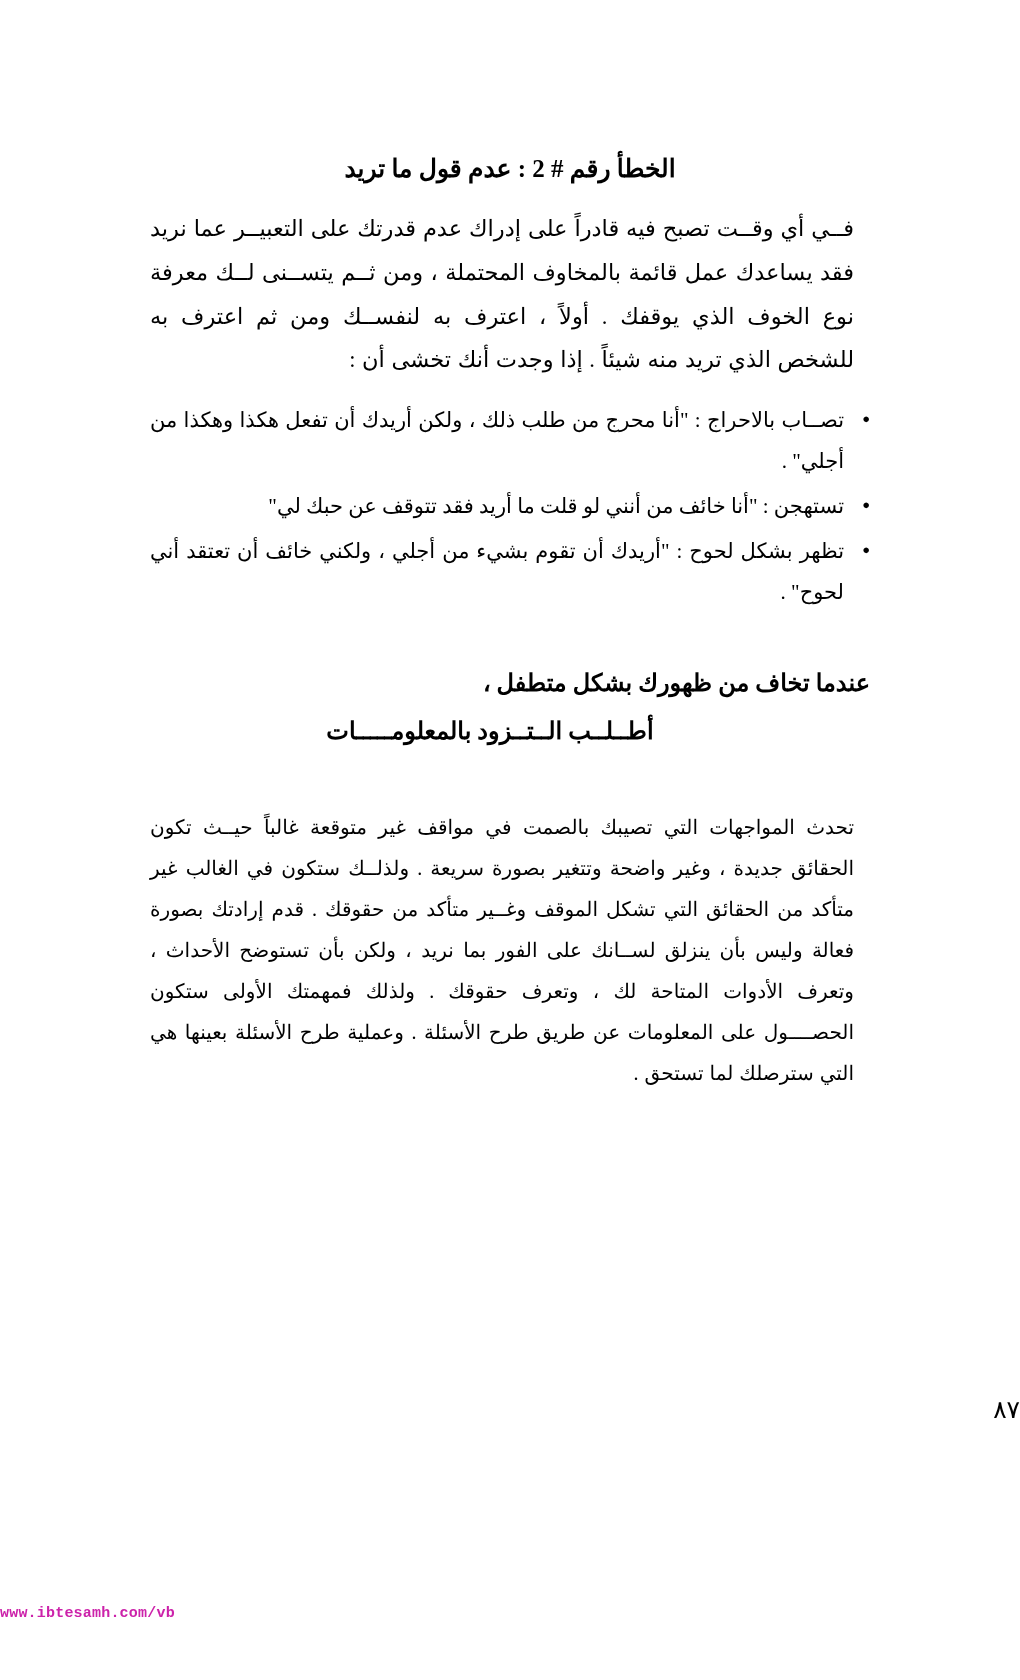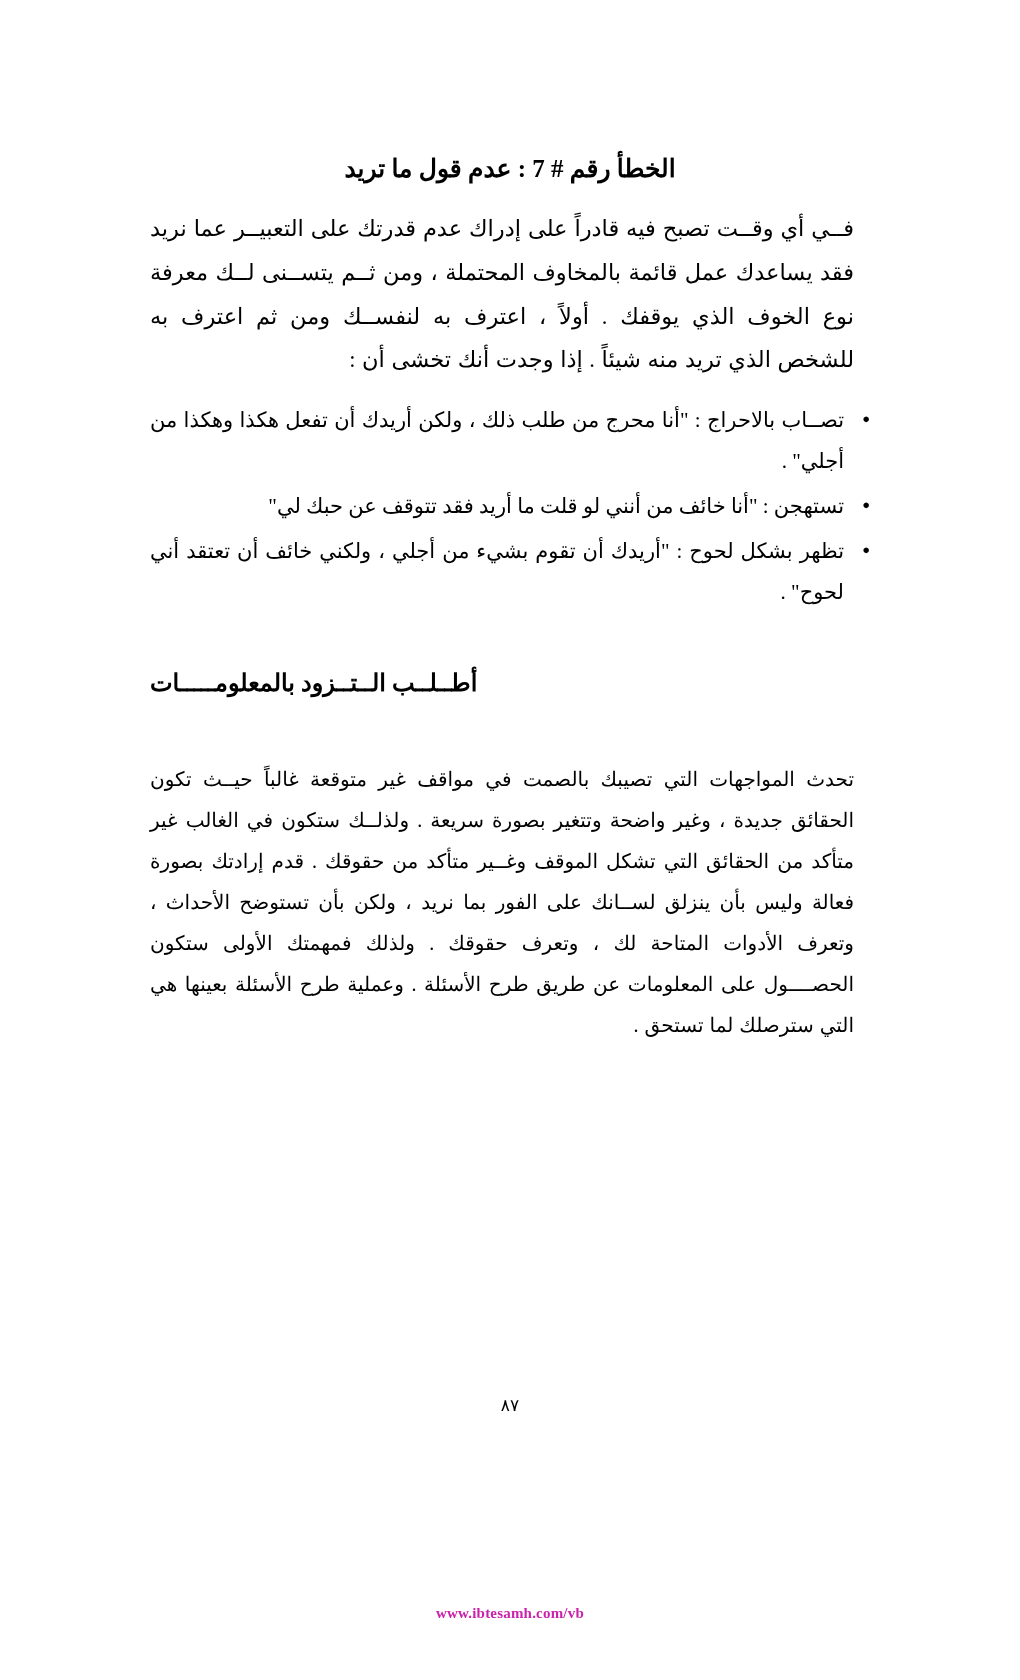--- a/index.html
+++ b/index.html
@@ -89,75 +89,75 @@
     text-justify: inter-word;
     letter-spacing: 0.2px;
   }
 
   .section-heading .hl-1 {
     display: block;
     text-align: justify;
   }
   .section-heading .hl-2 {
     display: block;
-    text-align: left;
+    text-align: center;
     padding-right: 40px;
   }
 
   .body-block {
     margin-top: 52px;
   }
 
   .body-block .para {
     font-size: 20px;
     line-height: 2.05;
   }
 
   .page-number {
     position: absolute;
     left: 0;
     right: 0;
     top: 1395px;
-    text-align: center;
-    font-size: 17px;
+    text-align: right;
+    font-size: 25px;
     letter-spacing: 1px;
   }
 
   .footer-url {
     position: absolute;
     left: 0;
     right: 0;
     top: 1605px;
-    text-align: center;
     direction: ltr;
-    font-family: Liberation Serif, serif;
+    font-family: Liberation Mono, monospace;
     font-size: 15px;
     font-weight: bold;
     color: #cc22aa;
     letter-spacing: 0.2px;
   }
 </style>
 </head>
 <body>
 
 <div class="page">
 
   <div class="content">
 
-    <h1 class="chapter-title">الخطأ رقم # 7 : عدم قول ما تريد</h1>
+    <h1 class="chapter-title">الخطأ رقم # 2 : عدم قول ما تريد</h1>
 
     <p class="para first">فــي أي وقــت تصبح فيه قادراً على إدراك عدم قدرتك على التعبيــر عما نريد فقد يساعدك عمل قائمة بالمخاوف المحتملة ، ومن ثــم يتســنى لــك معرفة نوع الخوف الذي يوقفك . أولاً ، اعترف به لنفســك ومن ثم اعترف به للشخص الذي تريد منه شيئاً . إذا وجدت أنك تخشى أن :</p>
 
     <ul class="bullet-list">
       <li>تصــاب بالاحراج : "أنا محرج من طلب ذلك ، ولكن أريدك أن تفعل هكذا وهكذا من أجلي" .</li>
       <li>تستهجن : "أنا خائف من أنني لو قلت ما أريد فقد تتوقف عن حبك لي"</li>
       <li>تظهر بشكل لحوح : "أريدك أن تقوم بشيء من أجلي ، ولكني خائف أن تعتقد أني لحوح" .</li>
     </ul>
 
     <h2 class="section-heading">
+      <span class="hl-1">عندما تخاف من ظهورك بشكل متطفل ،</span>
       <span class="hl-2">أطــلــب الــتــزود بالمعلومـــــات</span>
     </h2>
 
     <div class="body-block">
       <p class="para">تحدث المواجهات التي تصيبك بالصمت في مواقف غير متوقعة غالباً حيــث تكون الحقائق جديدة ، وغير واضحة وتتغير بصورة سريعة . ولذلــك ستكون في الغالب غير متأكد من الحقائق التي تشكل الموقف وغــير متأكد من حقوقك . قدم إرادتك بصورة فعالة وليس بأن ينزلق لســانك على الفور بما نريد ، ولكن بأن تستوضح الأحداث ، وتعرف الأدوات المتاحة لك ، وتعرف حقوقك . ولذلك فمهمتك الأولى ستكون الحصــــول على المعلومات عن طريق طرح الأسئلة . وعملية طرح الأسئلة بعينها هي التي سترصلك لما تستحق .</p>
     </div>
 
   </div>
 
   <div class="page-number">٨٧</div>

